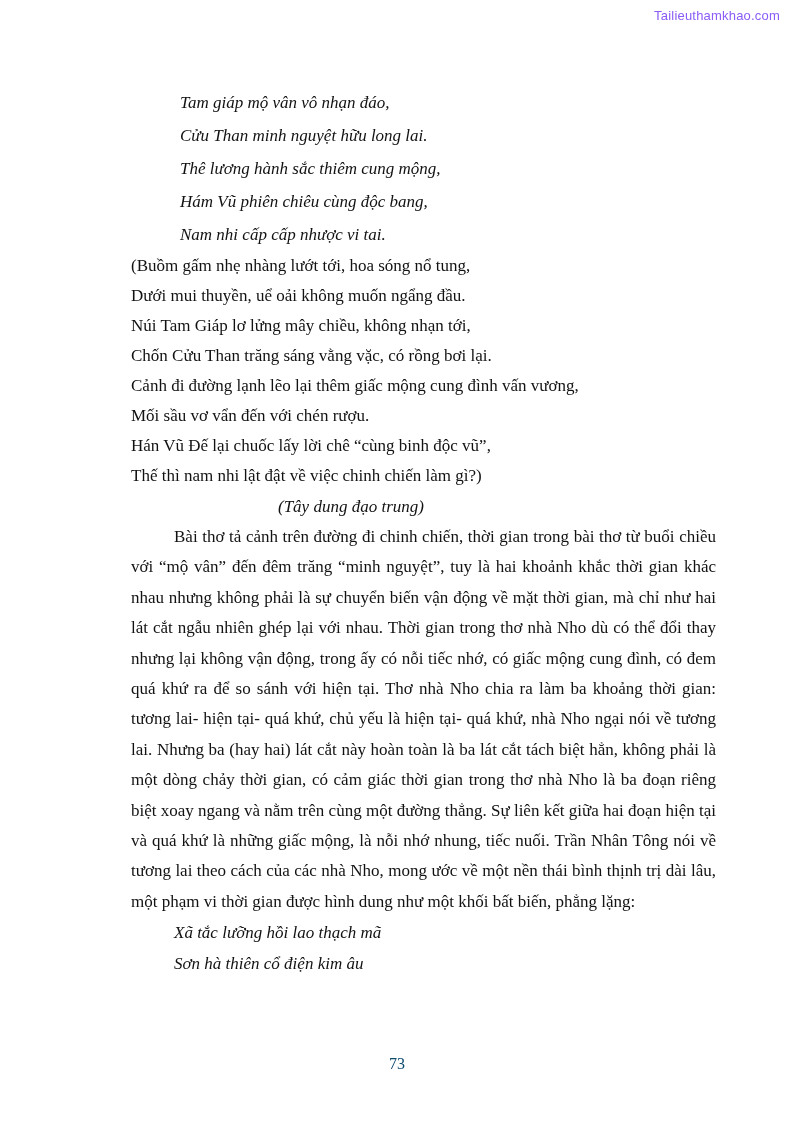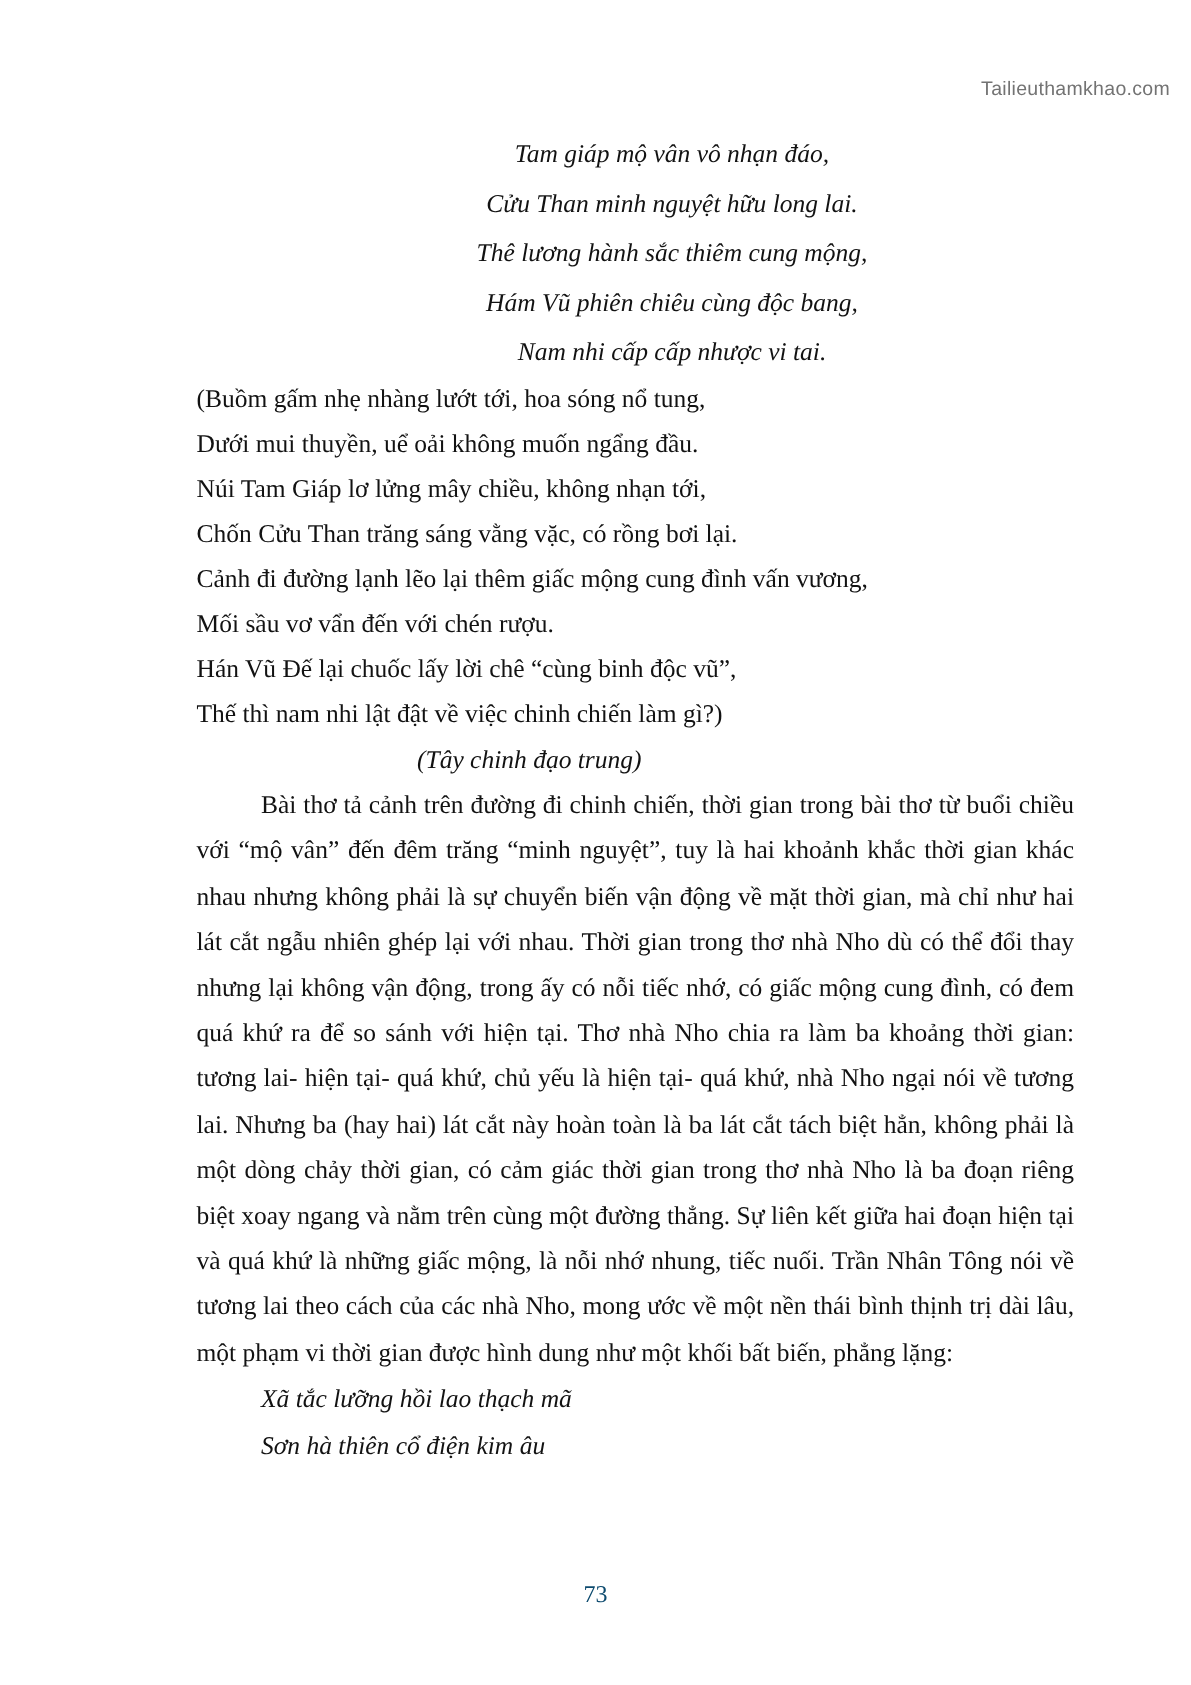--- a/index.html
+++ b/index.html
@@ -17,36 +17,34 @@
     width: 794px;
     height: 1123px;
     background: #ffffff;
   }
   .watermark {
     position: absolute;
     top: 8px;
     right: 14px;
     font-family: "Liberation Sans", sans-serif;
     font-size: 13px;
-    color: #737373;
+    color: #8b5cf6;
     letter-spacing: 0.2px;
-    margin-top: 43px;
   }
   .content {
     padding: 86px 78px 0 131px; 
     font-size: 17px;
   }
   .poem-line {
     line-height: 33px;
     white-space: nowrap;
   }
   .poem-original .poem-line {
     margin-left: 49px;
     font-style: italic;
-    text-align: center;
   }
   .poem-translation .poem-line {
     line-height: 30px;
     font-style: normal;
   }
   .poem-title {
     margin-left: 147px;
     line-height: 31px;
     font-style: italic;
   }
@@ -91,21 +89,21 @@
       <div class="poem-line">(Buồm gấm nhẹ nhàng lướt tới, hoa sóng nổ tung,</div>
       <div class="poem-line">Dưới mui thuyền, uể oải không muốn ngẩng đầu.</div>
       <div class="poem-line">Núi Tam Giáp lơ lửng mây chiều, không nhạn tới,</div>
       <div class="poem-line">Chốn Cửu Than trăng sáng vằng vặc, có rồng bơi lại.</div>
       <div class="poem-line">Cảnh đi đường lạnh lẽo lại thêm giấc mộng cung đình vấn vương,</div>
       <div class="poem-line">Mối sầu vơ vẩn đến với chén rượu.</div>
       <div class="poem-line">Hán Vũ Đế lại chuốc lấy lời chê “cùng binh độc vũ”,</div>
       <div class="poem-line">Thế thì nam nhi lật đật về việc chinh chiến làm gì?)</div>
     </div>
 
-    <div class="poem-title">(Tây chinh đạo trung)</div>
+    <div class="poem-title">(Tây dung đạo trung)</div>
 
     <p class="body-paragraph">Bài thơ tả cảnh trên đường đi chinh chiến, thời gian trong bài thơ từ buổi chiều với “mộ vân” đến đêm trăng “minh nguyệt”, tuy là hai khoảnh khắc thời gian khác nhau nhưng không phải là sự chuyển biến vận động về mặt thời gian, mà chỉ như hai lát cắt ngẫu nhiên ghép lại với nhau. Thời gian trong thơ nhà Nho dù có thể đổi thay nhưng lại không vận động, trong ấy có nỗi tiếc nhớ, có giấc mộng cung đình, có đem quá khứ ra để so sánh với hiện tại. Thơ nhà Nho chia ra làm ba khoảng thời gian: tương lai- hiện tại- quá khứ, chủ yếu là hiện tại- quá khứ, nhà Nho ngại nói về tương lai. Nhưng ba (hay hai) lát cắt này hoàn toàn là ba lát cắt tách biệt hẳn, không phải là một dòng chảy thời gian, có cảm giác thời gian trong thơ nhà Nho là ba đoạn riêng biệt xoay ngang và nằm trên cùng một đường thẳng. Sự liên kết giữa hai đoạn hiện tại và quá khứ là những giấc mộng, là nỗi nhớ nhung, tiếc nuối. Trần Nhân Tông nói về tương lai theo cách của các nhà Nho, mong ước về một nền thái bình thịnh trị dài lâu, một phạm vi thời gian được hình dung như một khối bất biến, phẳng lặng:</p>
 
     <div class="closing-verse">
       <div class="poem-line">Xã tắc lưỡng hồi lao thạch mã</div>
       <div class="poem-line">Sơn hà thiên cổ điện kim âu</div>
     </div>
 
   </div>
 

